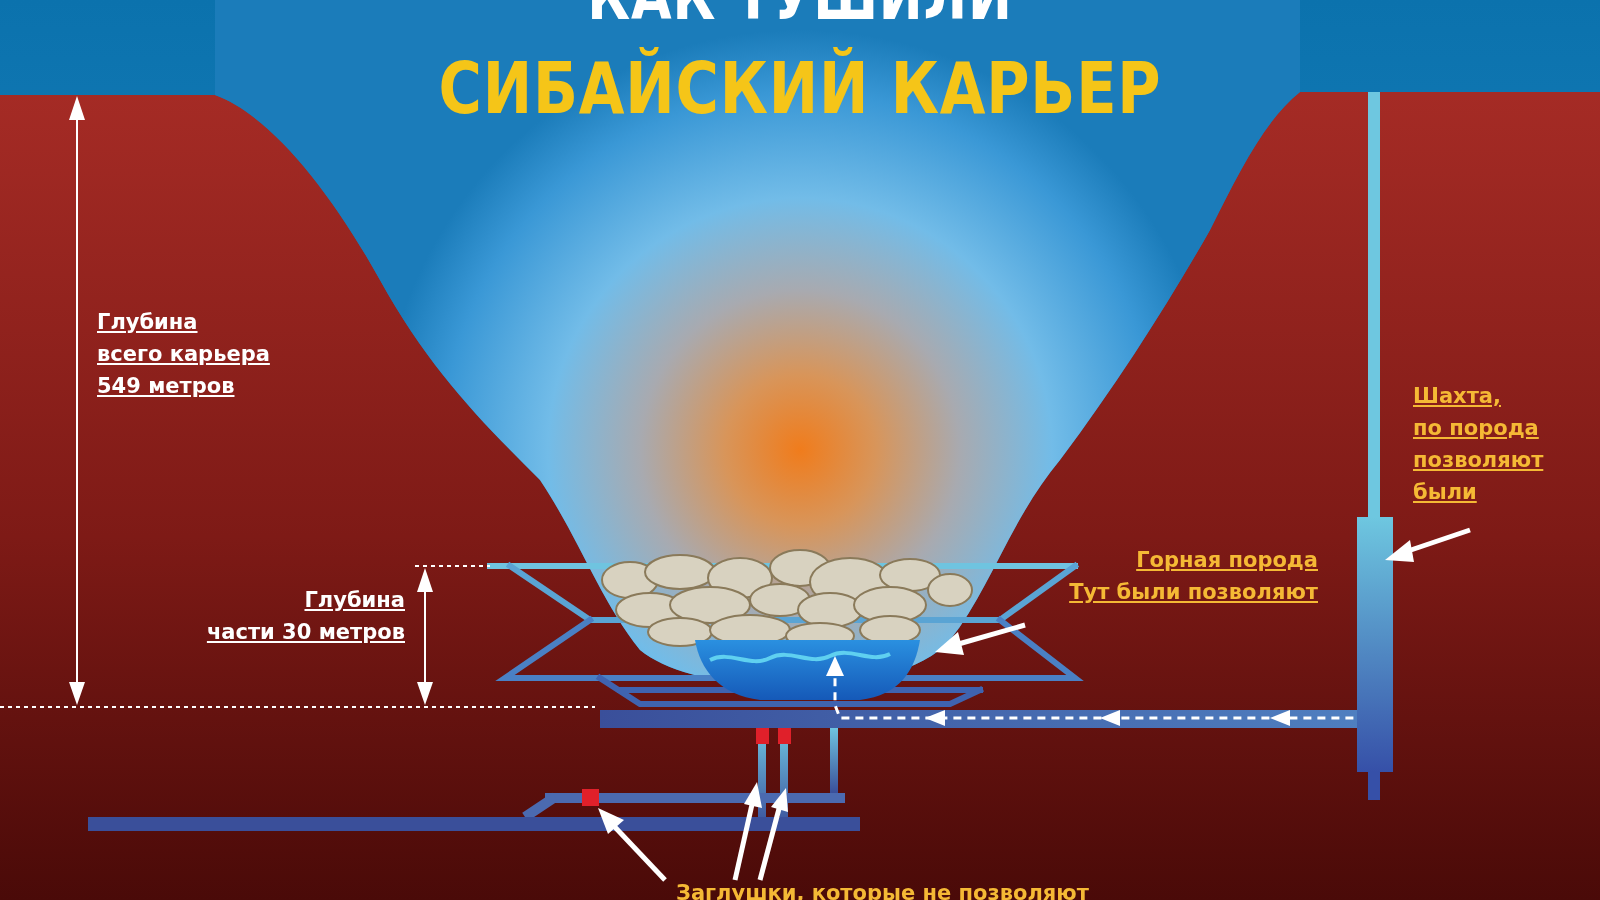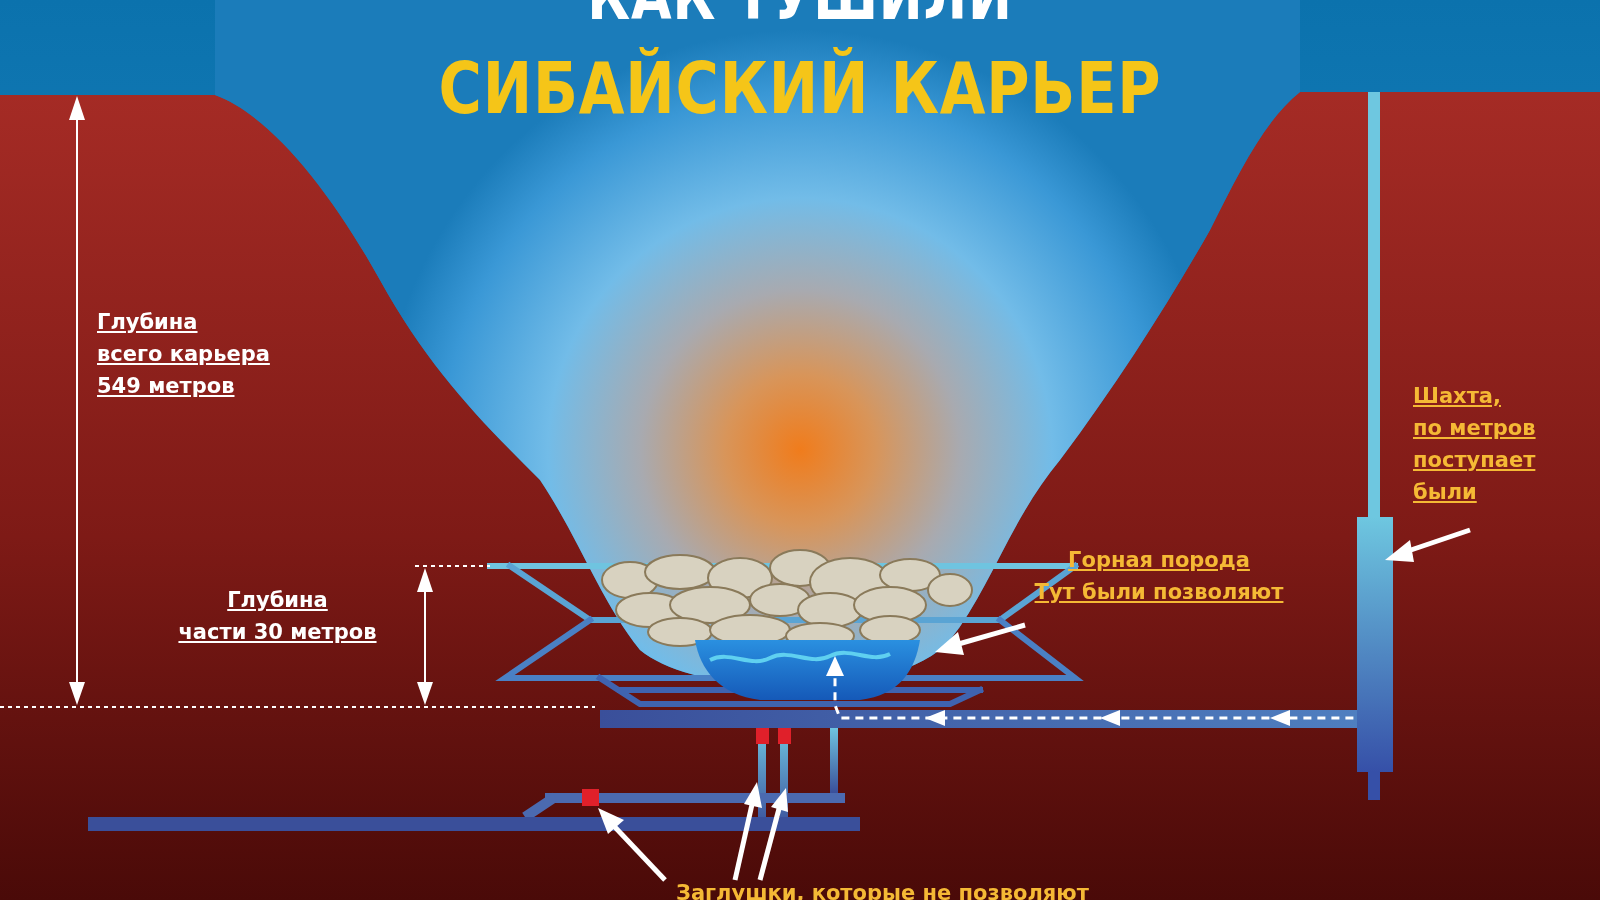--- a/index.html
+++ b/index.html
@@ -5,21 +5,21 @@
   html, body { margin: 0; padding: 0; }
   body { width: 1600px; height: 900px; overflow: hidden; position: relative; background: #5a0f0c; font-family: "DejaVu Sans", sans-serif; }
   #stage { position: absolute; left: 0; top: 0; width: 1384px; height: 900px; border-radius: 32px; }
   .title-line { position: absolute; left: 0; width: 1600px; text-align: center; font-family: "DejaVu Sans", sans-serif; font-weight: bold; letter-spacing: 1px; transform: scaleX(0.82); transform-origin: 800px 0; }
   .title-1 { top: -40px; font-size: 64px; color: #ffffff; }
   .title-2 { top: 46px; font-size: 72px; color: #f5c518; }
   .label { position: absolute; font-family: "DejaVu Sans", sans-serif; font-weight: bold; font-size: 21px; line-height: 32px; }
   .label div { white-space: nowrap; text-decoration: underline; }
   .white { color: #ffffff; }
   .yellow { color: #f5b935; }
-  .right { text-align: center; }
+  .right { text-align: right; }
 </style>
 </head>
 <body>
 
 <div id="stage">
 <svg width="1600" height="900" viewBox="0 0 1600 900" xmlns="http://www.w3.org/2000/svg">
   <defs>
     <linearGradient id="earthGrad" x1="0" y1="0" x2="0" y2="1">
       <stop offset="0" stop-color="#a52b25"></stop>
       <stop offset="0.55" stop-color="#7e1a16"></stop>
@@ -169,21 +169,21 @@
   <div>части 30 метров</div>
 </div>
 
 <div class="label yellow right" style="left:1000px; width:318px; top:544px;">
   <div>Горная порода</div>
   <div>Тут были позволяют</div>
 </div>
 
 <div class="label yellow" style="left:1413px; top:380px;">
   <div>Шахта,</div>
-  <div>по метров</div>
-  <div>поступает</div>
+  <div>по порода</div>
+  <div>позволяют</div>
   <div>были</div>
 </div>
 
 <div class="label yellow" style="left:676px; top:877px;">
   <div>Заглушки, которые не позволяют</div>
 </div>
 </div>
 
 </body></html>

